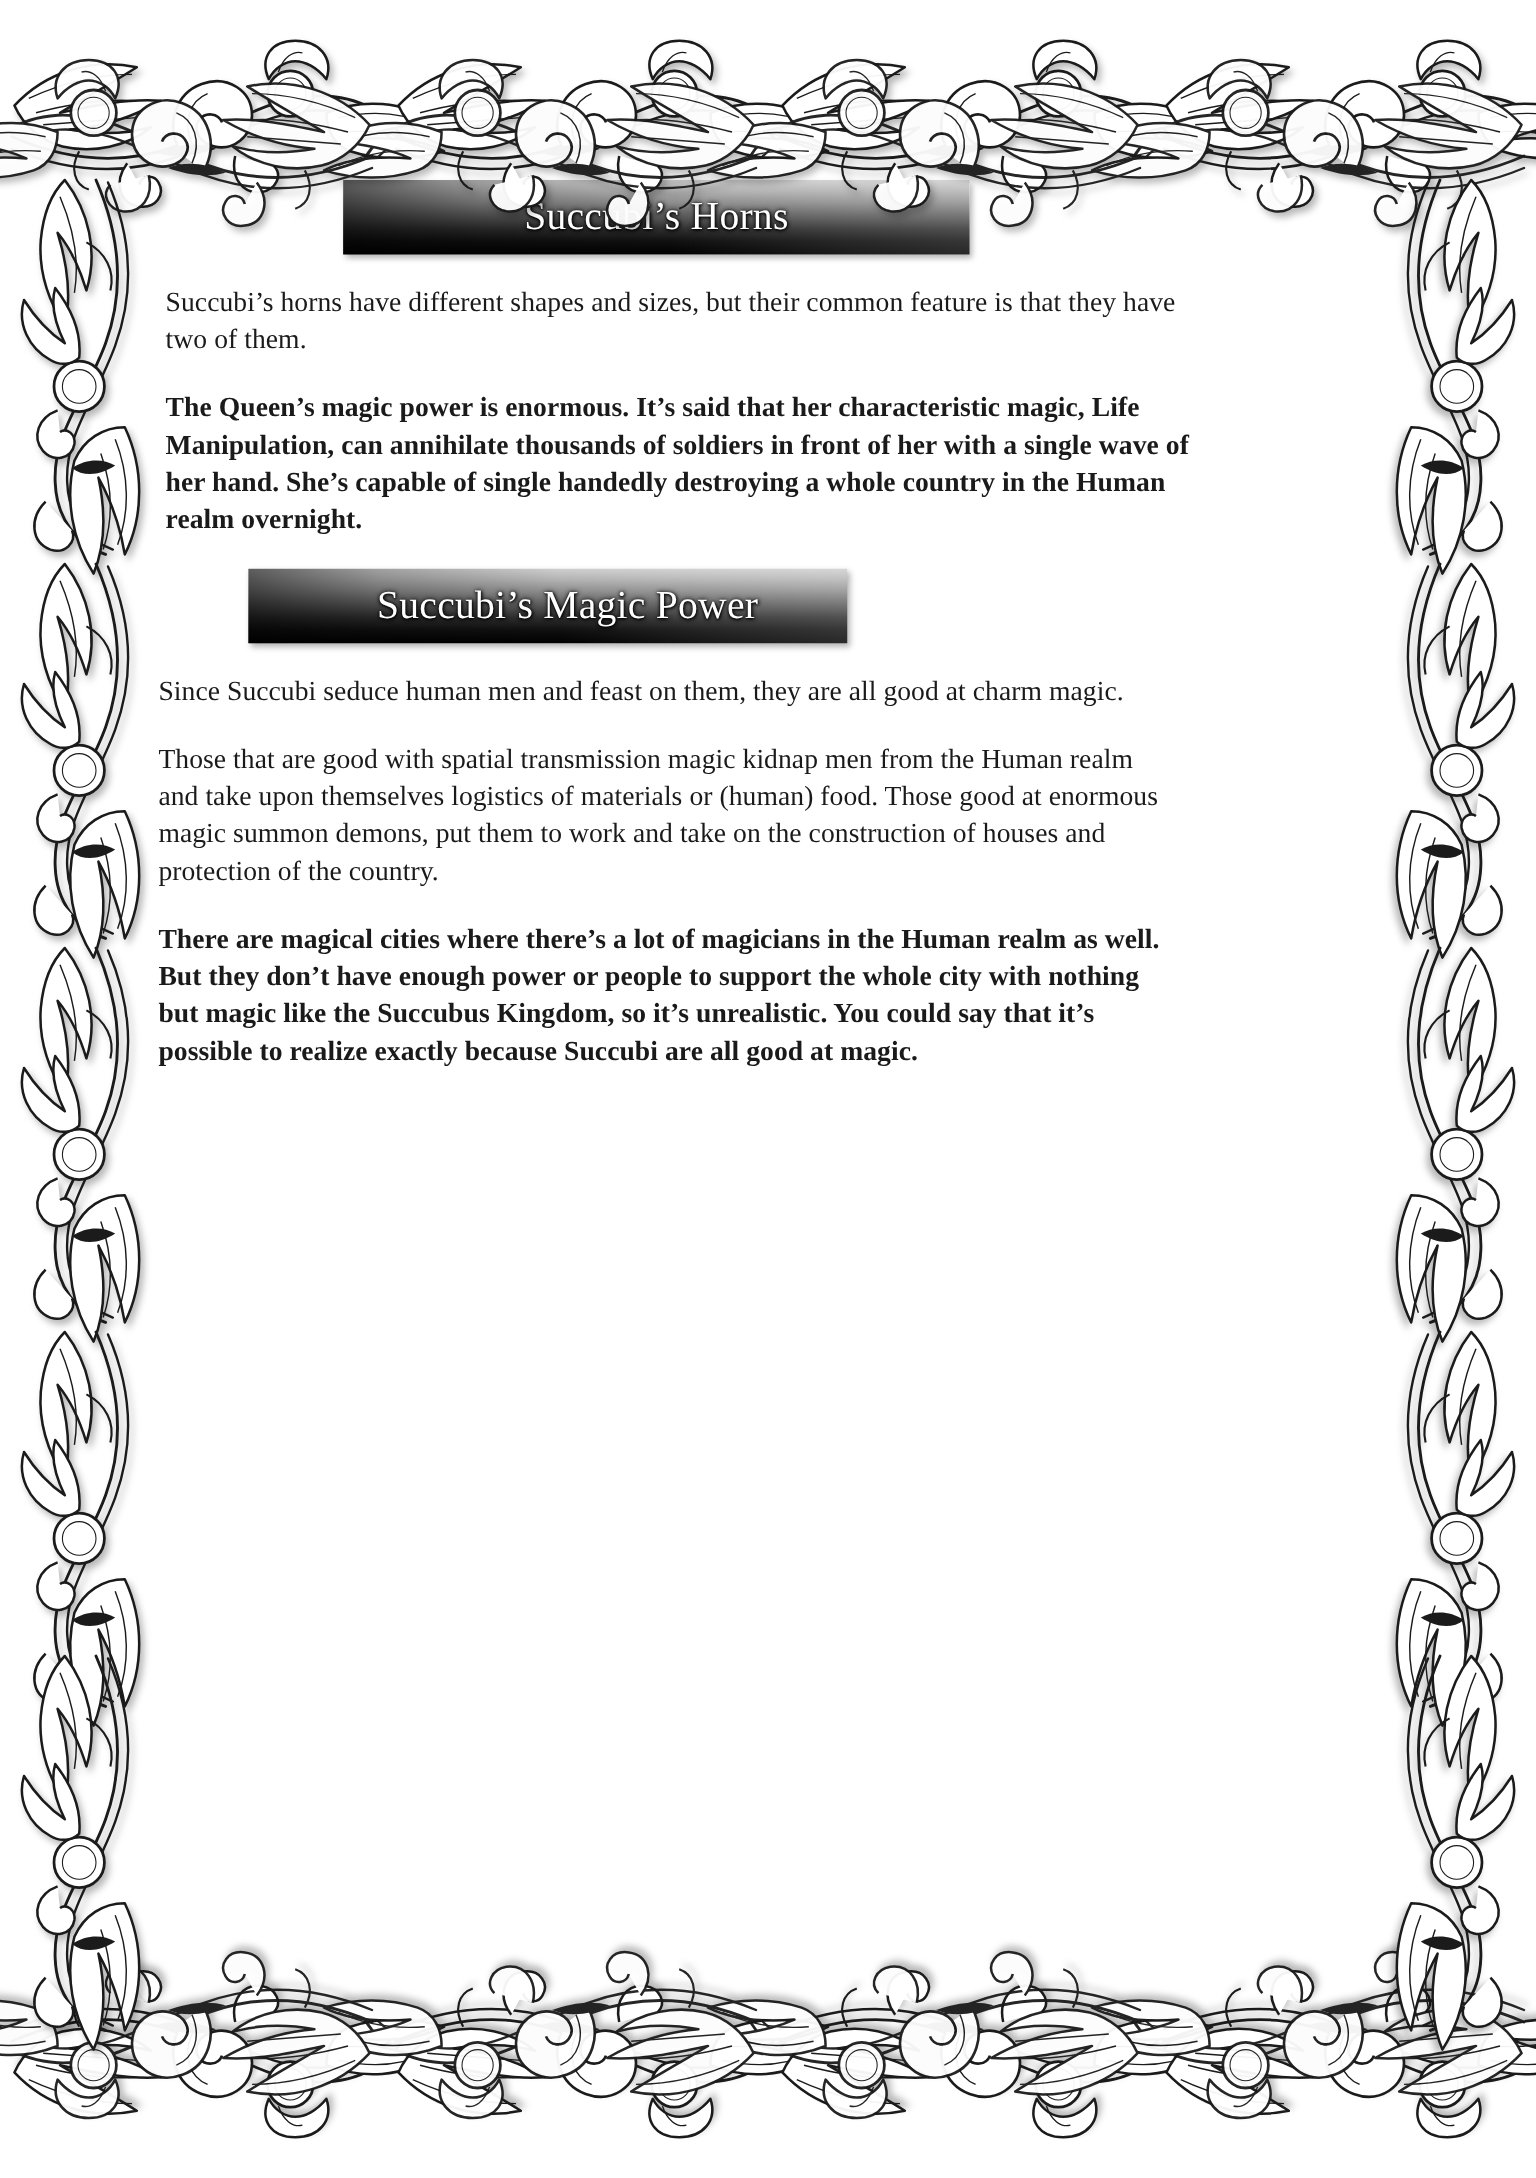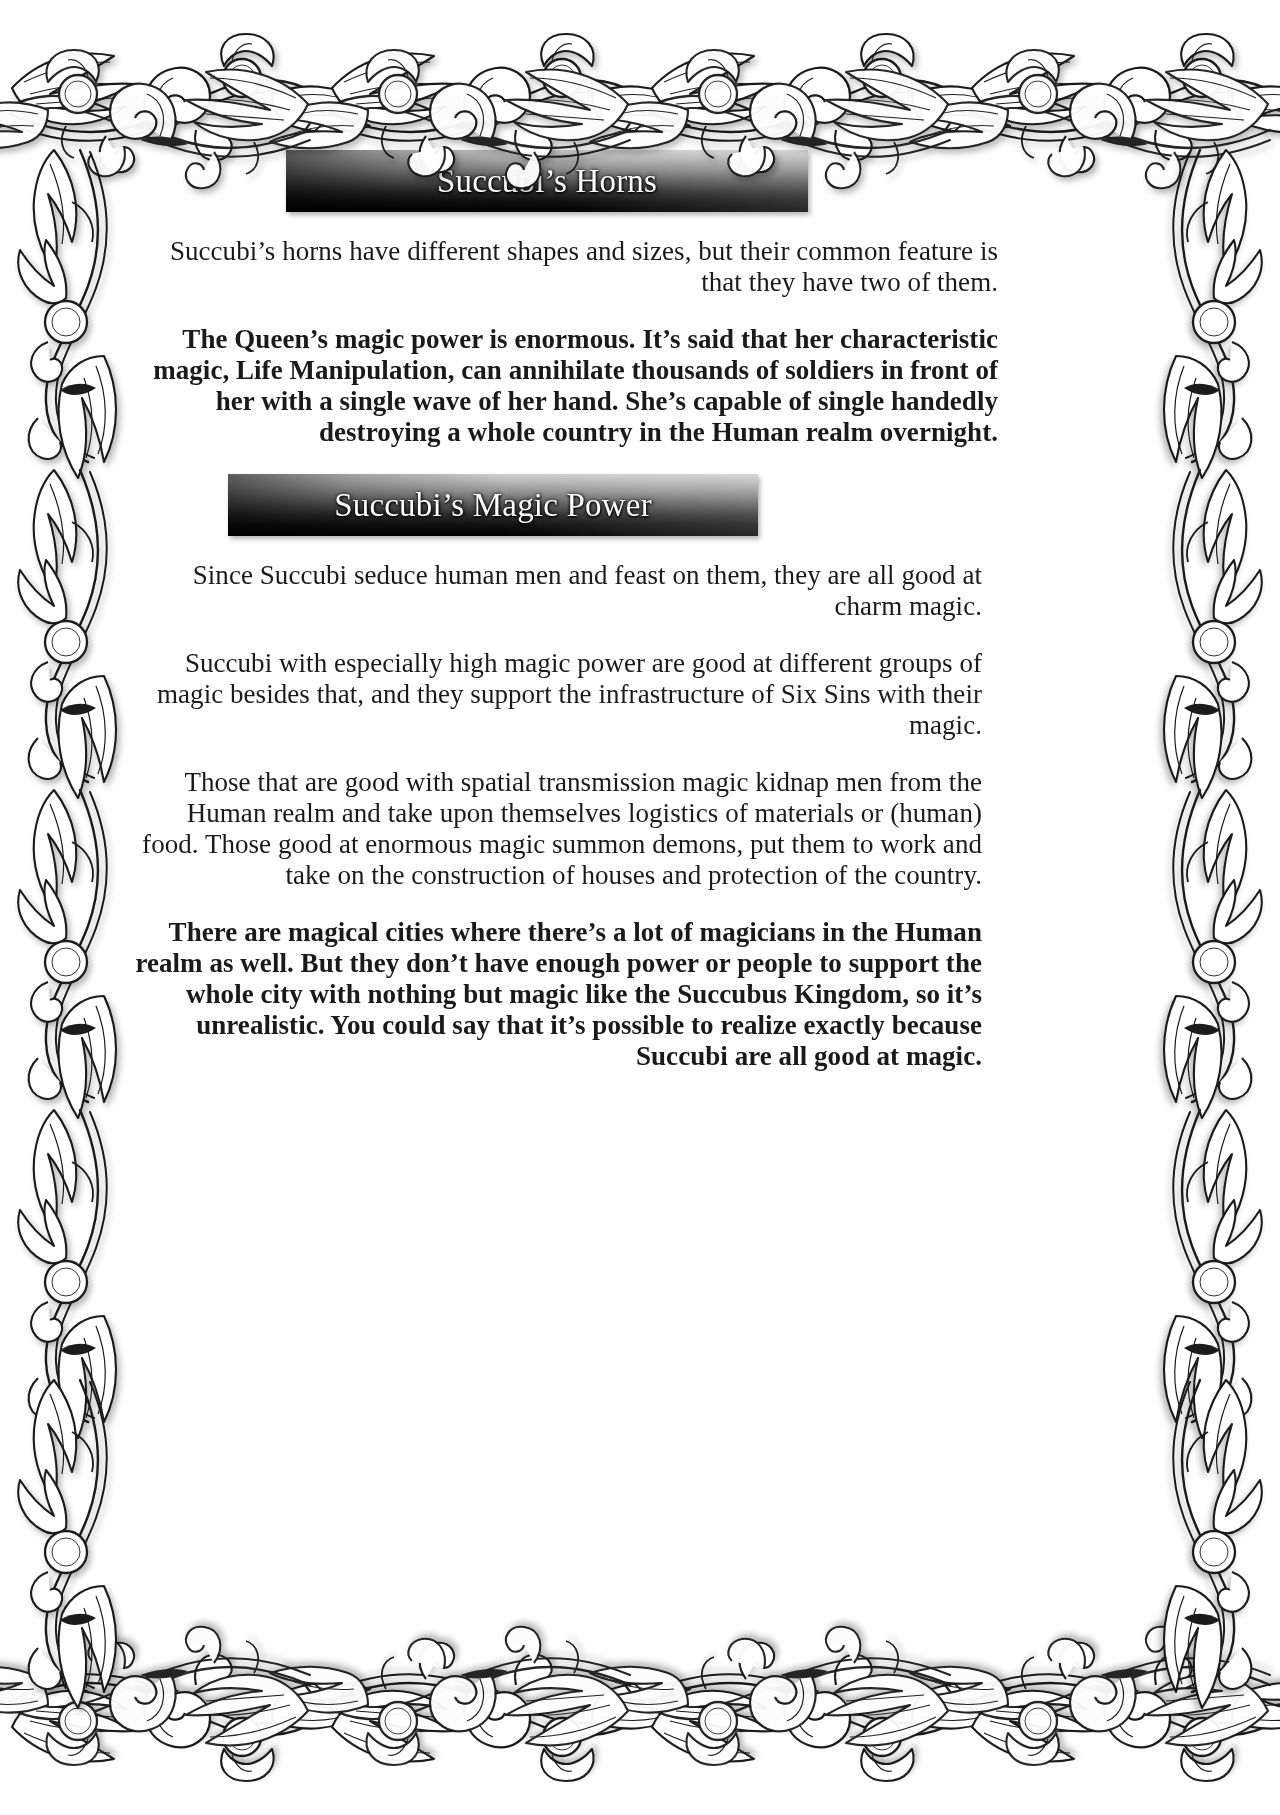--- a/index.html
+++ b/index.html
@@ -92,34 +92,35 @@
       1px 1px 3px rgba(0,0,0,0.7);
     white-space: nowrap;
   }
 
   #banner-horns {
     width: 522px;
     margin-left: 158px;
     margin-bottom: 0;
   }
   #banner-magic {
-    width: 530px;
-    margin-left: 100px;
+    width: 466px;
+    margin-left: 79px;
+    padding-left: 33px;
   }
 
   .banner-gap-top  { height: 26px; }
   .banner-gap-bot  { height: 24px; }
 
   
   .para {
-    font-size: 27px;
+    font-size: 23px;
     line-height: 31px;
     color: #1a1a1a;
     margin: 0 0 26px 0;
-    text-align: right;
+    text-align: left;
     font-family: "Liberation Serif", "DejaVu Serif", serif;
     letter-spacing: 0.05px;
   }
   .para:last-child { margin-bottom: 0; font-weight: bold; }
 
   .block-horns { padding-left: 10px; width: 860px; }
   .block-magic { padding-left: 4px; width: 850px; }
 
   
   .orn-shadow { filter: drop-shadow(3px 4px 3px rgba(0,0,0,0.28)); }
@@ -267,20 +268,19 @@
 
     <section>
       <div class="banner-gap-top"></div>
       <div class="banner" id="banner-magic">
         <span class="banner-title">Succubi’s Magic Power</span>
       </div>
       <div class="banner-gap-bot"></div>
 
       <div class="block-magic">
         <p class="para">Since Succubi seduce human men and feast on them, they are all good at charm magic.</p>
-        <p class="para">Succubi with especially high magic power are good at different groups of magic besides that, and they support the infrastructure of Six Sins with their magic.</p>
         <p class="para">Those that are good with spatial transmission magic kidnap men from the Human realm and take upon themselves logistics of materials or (human) food. Those good at enormous magic summon demons, put them to work and take on the construction of houses and protection of the country.</p>
         <p class="para">There are magical cities where there’s a lot of magicians in the Human realm as well. But they don’t have enough power or people to support the whole city with nothing but magic like the Succubus Kingdom, so it’s unrealistic. You could say that it’s possible to realize exactly because Succubi are all good at magic.</p>
       </div>
     </section>
 
   </div>
 </div>
 
 </body></html>

